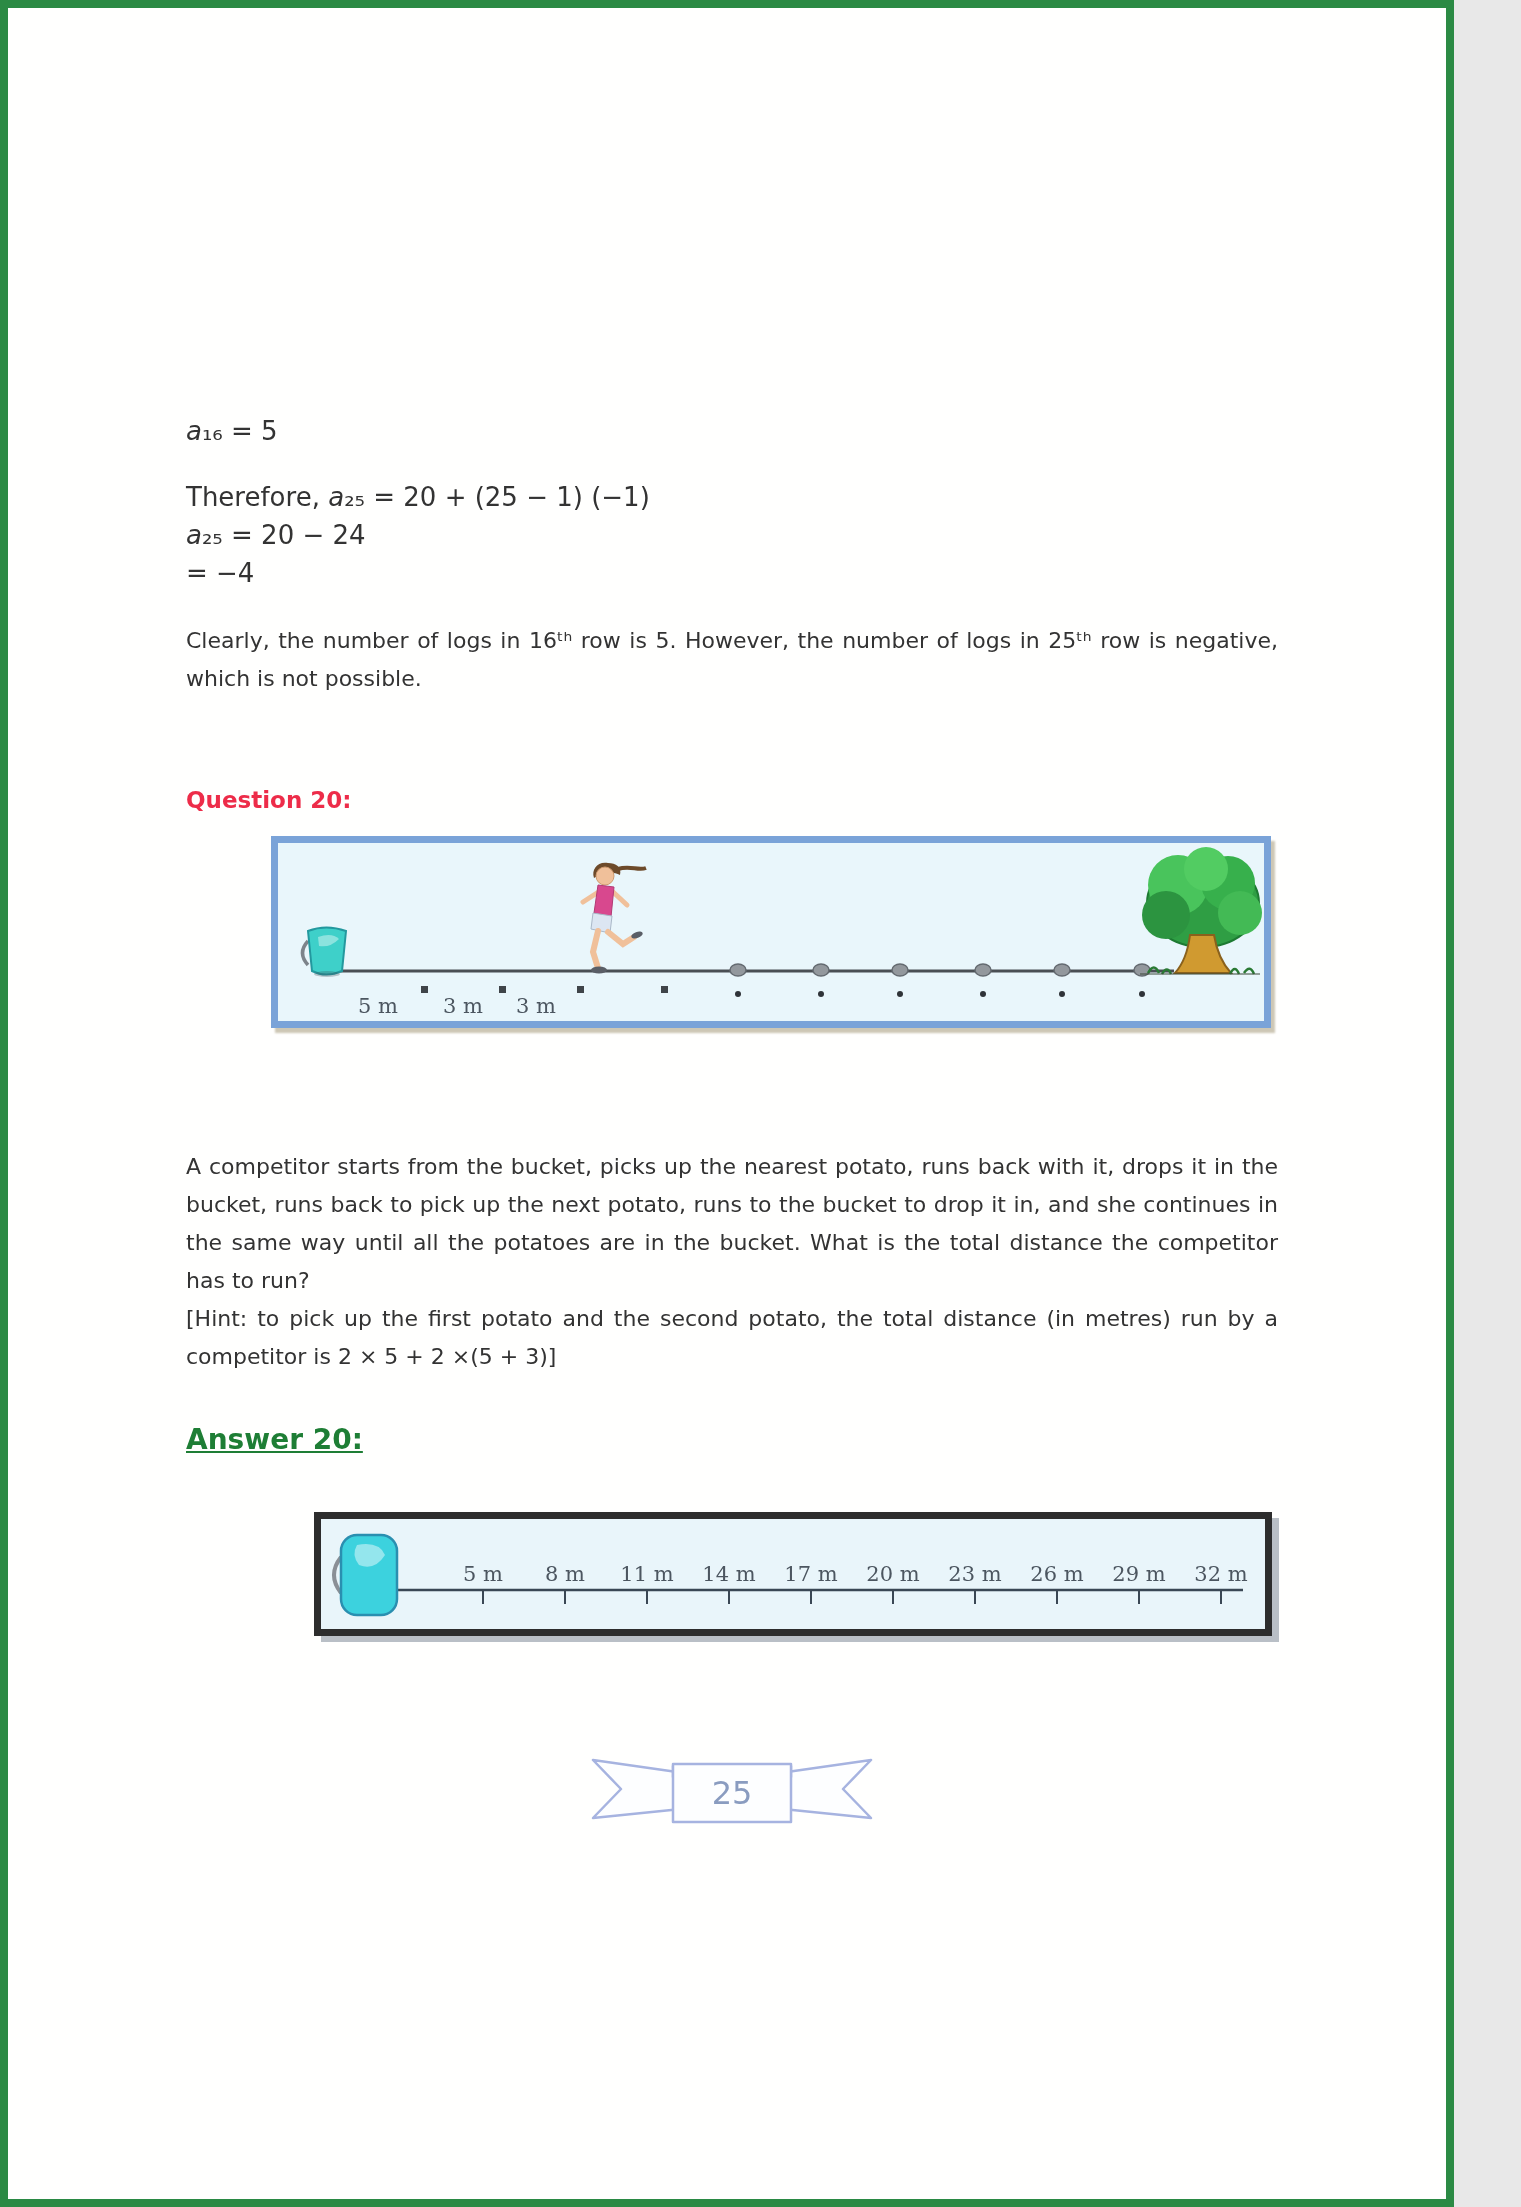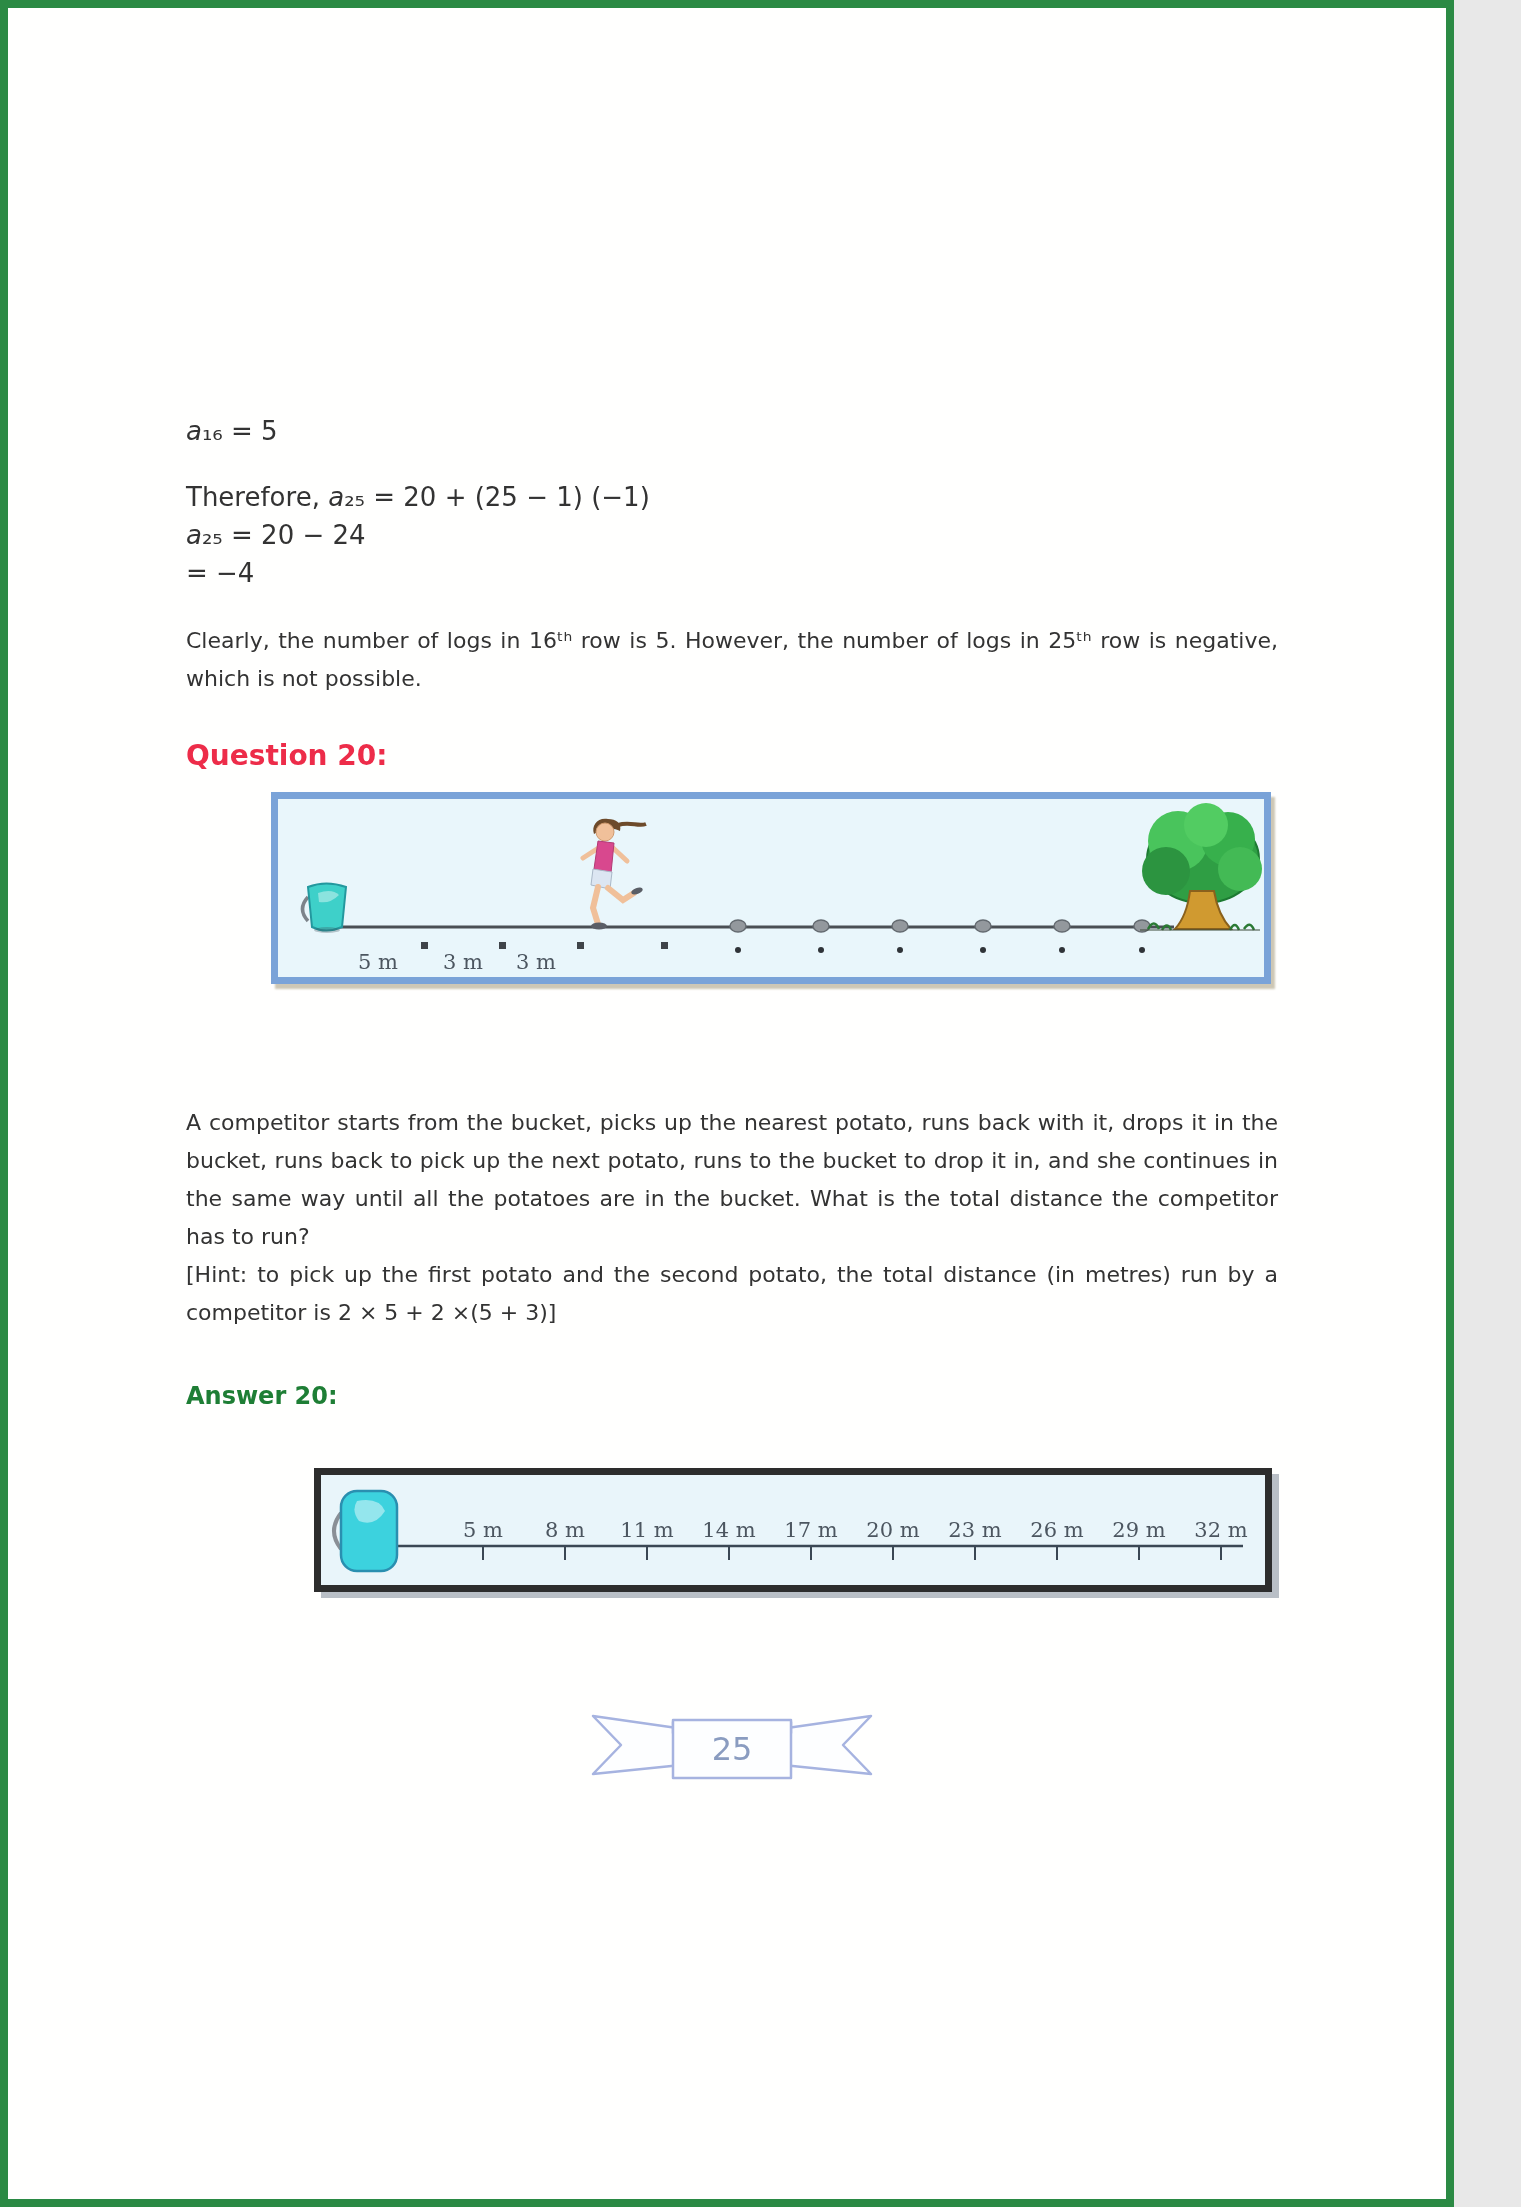--- a/index.html
+++ b/index.html
@@ -24,28 +24,28 @@
   .mathline .it{font-style:italic;}
   .first-line{margin-top:404px;}
   .gap28{height:28px;}
   .gap30{height:30px;}
   .para{
     font-size:22px;line-height:38px;
     text-align:justify;
     margin:0;
   }
   .q-heading{
-    margin-top:38px;
-    font-size:28px;line-height:40px;
+    margin-top:82px;
+    font-size:23px;line-height:40px;
     font-weight:bold;color:#ed2c49;
   }
   .a-heading{
     margin-top:44px;
-    font-size:24px;line-height:40px;
-    font-weight:bold;color:#1e7e35;
+    font-size:28px;line-height:40px;
+    font-weight:bold;color:#1e7e35;text-decoration:underline;
   }
   .fig1{
     box-sizing:border-box;
     width:1000px;height:192px;
     margin:16px 0 0 85px;
     border:7px solid #7aa3d8;
     background:#e9f6fb;
     box-shadow:4px 5px 2px #cdc7b5;
   }
   .after-fig1{margin-top:120px;}

